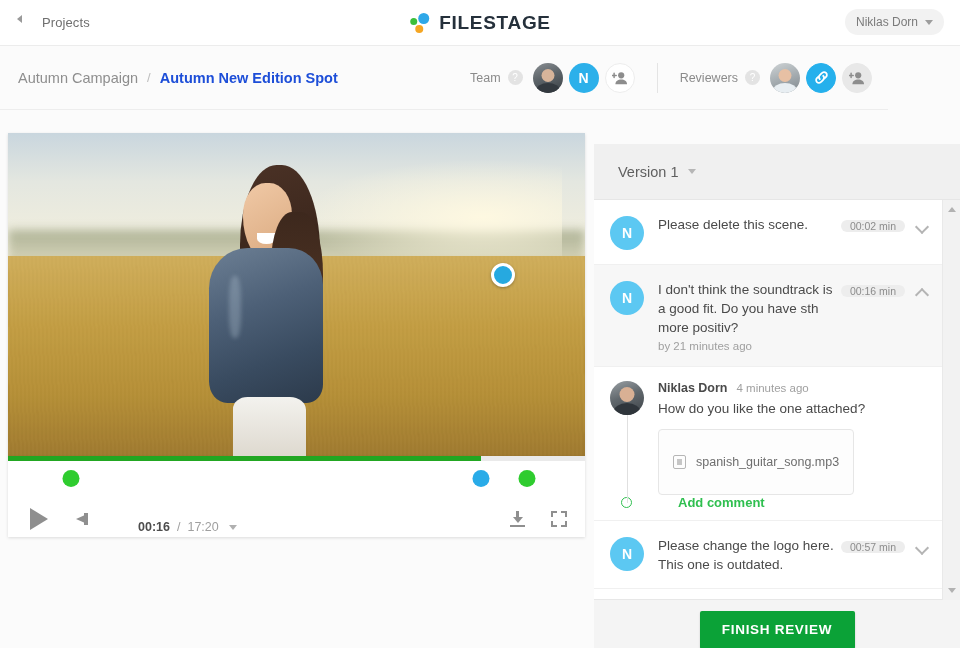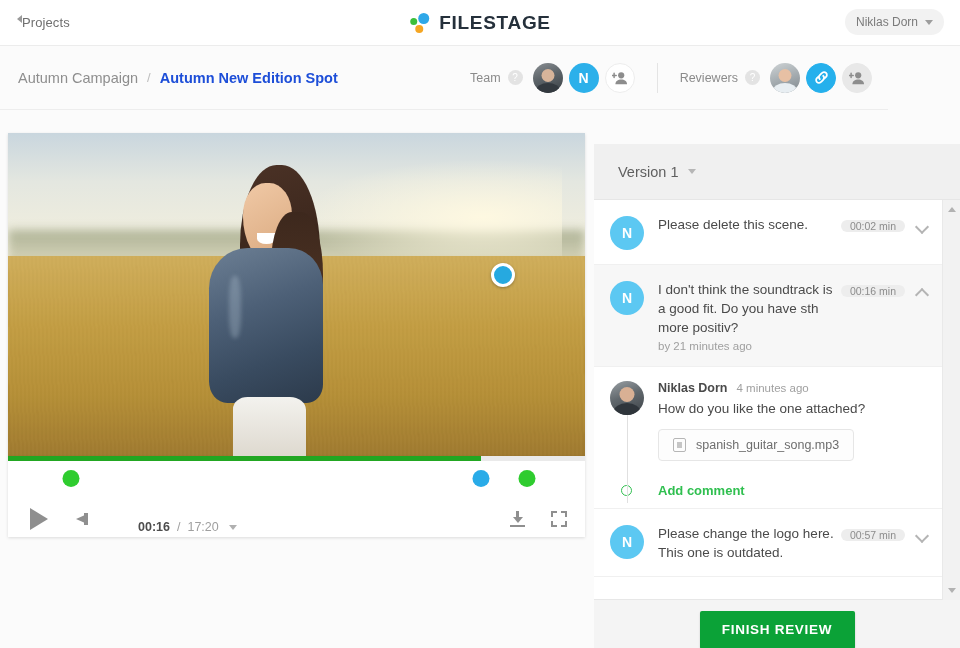--- a/index.html
+++ b/index.html
@@ -12,21 +12,21 @@
   }
   .app { position: relative; width: 960px; height: 648px; background: #fbfbfb; }
 
   
   .topbar {
     position: absolute; top: 0; left: 0; width: 960px; height: 46px;
     background: #ffffff; border-bottom: 1px solid #ececec;
     display: flex; align-items: center;
   }
   .projects-link {
-    display: flex; align-items: flex-start; gap: 0;
+    display: flex; align-items: flex-start; gap: 20px;
     margin-left: 17px; cursor: pointer;
   }
   .back-caret {
     width: 0; height: 0;
     border-top: 4px solid transparent;
     border-bottom: 4px solid transparent;
     border-right: 5px solid #9a9a9a;
   }
   .projects-label { font-size: 13px; color: #6f6f6f; letter-spacing: .1px; }
 
@@ -328,33 +328,33 @@
     width:27px; height:18px; border-radius:50% 50% 0 0; background:#2f353b;
   }
   .r-body { margin-left:14px; flex:1 1 auto; }
   .r-head { display:flex; align-items:baseline; gap:9px; }
   .r-name { font-size:12.5px; font-weight:bold; color:#4a4a4a; }
   .r-time { font-size:11.5px; color:#a0a0a0; }
   .r-text { font-size:13.5px; color:#4a4a4a; margin-top:5px; line-height:18px; }
   .attach {
     margin-top:11px; display:inline-flex; align-items:center; gap:10px;
     border:1px solid #e6e6e6; border-radius:4px; background:#fdfdfd;
-    padding:8px 14px; cursor:pointer;
+    padding:25px 14px; cursor:pointer;
   }
   .attach-icon {
     width:13px; height:14px; border:1.6px solid #b6b6b6; border-radius:2px;
     position:relative; flex:0 0 auto;
   }
   .attach-icon::after {
     content:''; position:absolute; left:2.5px; top:2.5px;
     width:5px; height:6px; background:#c6c6c6;
   }
   .attach-name { font-size:12.5px; color:#6e6e6e; }
   .add-comment-row {
-    display:flex; align-items:center; margin-top:22px; cursor:pointer;
+    display:flex; align-items:center; cursor:pointer;gap:20px;
   }
   .add-circle {
     width:11px; height:11px; border:1.6px solid #2fbf4f; border-radius:50%;
     margin-left:11px; flex:0 0 auto;
   }
   .add-label { margin-left:26px; font-size:13px; font-weight:bold; color:#2fbf4f; }
 
   .panel-scroll {
     position:absolute; right:0; top:56px; width:18px; height:400px;
     background:#f2f2f2; border-left:1px solid #e9e9e9;

